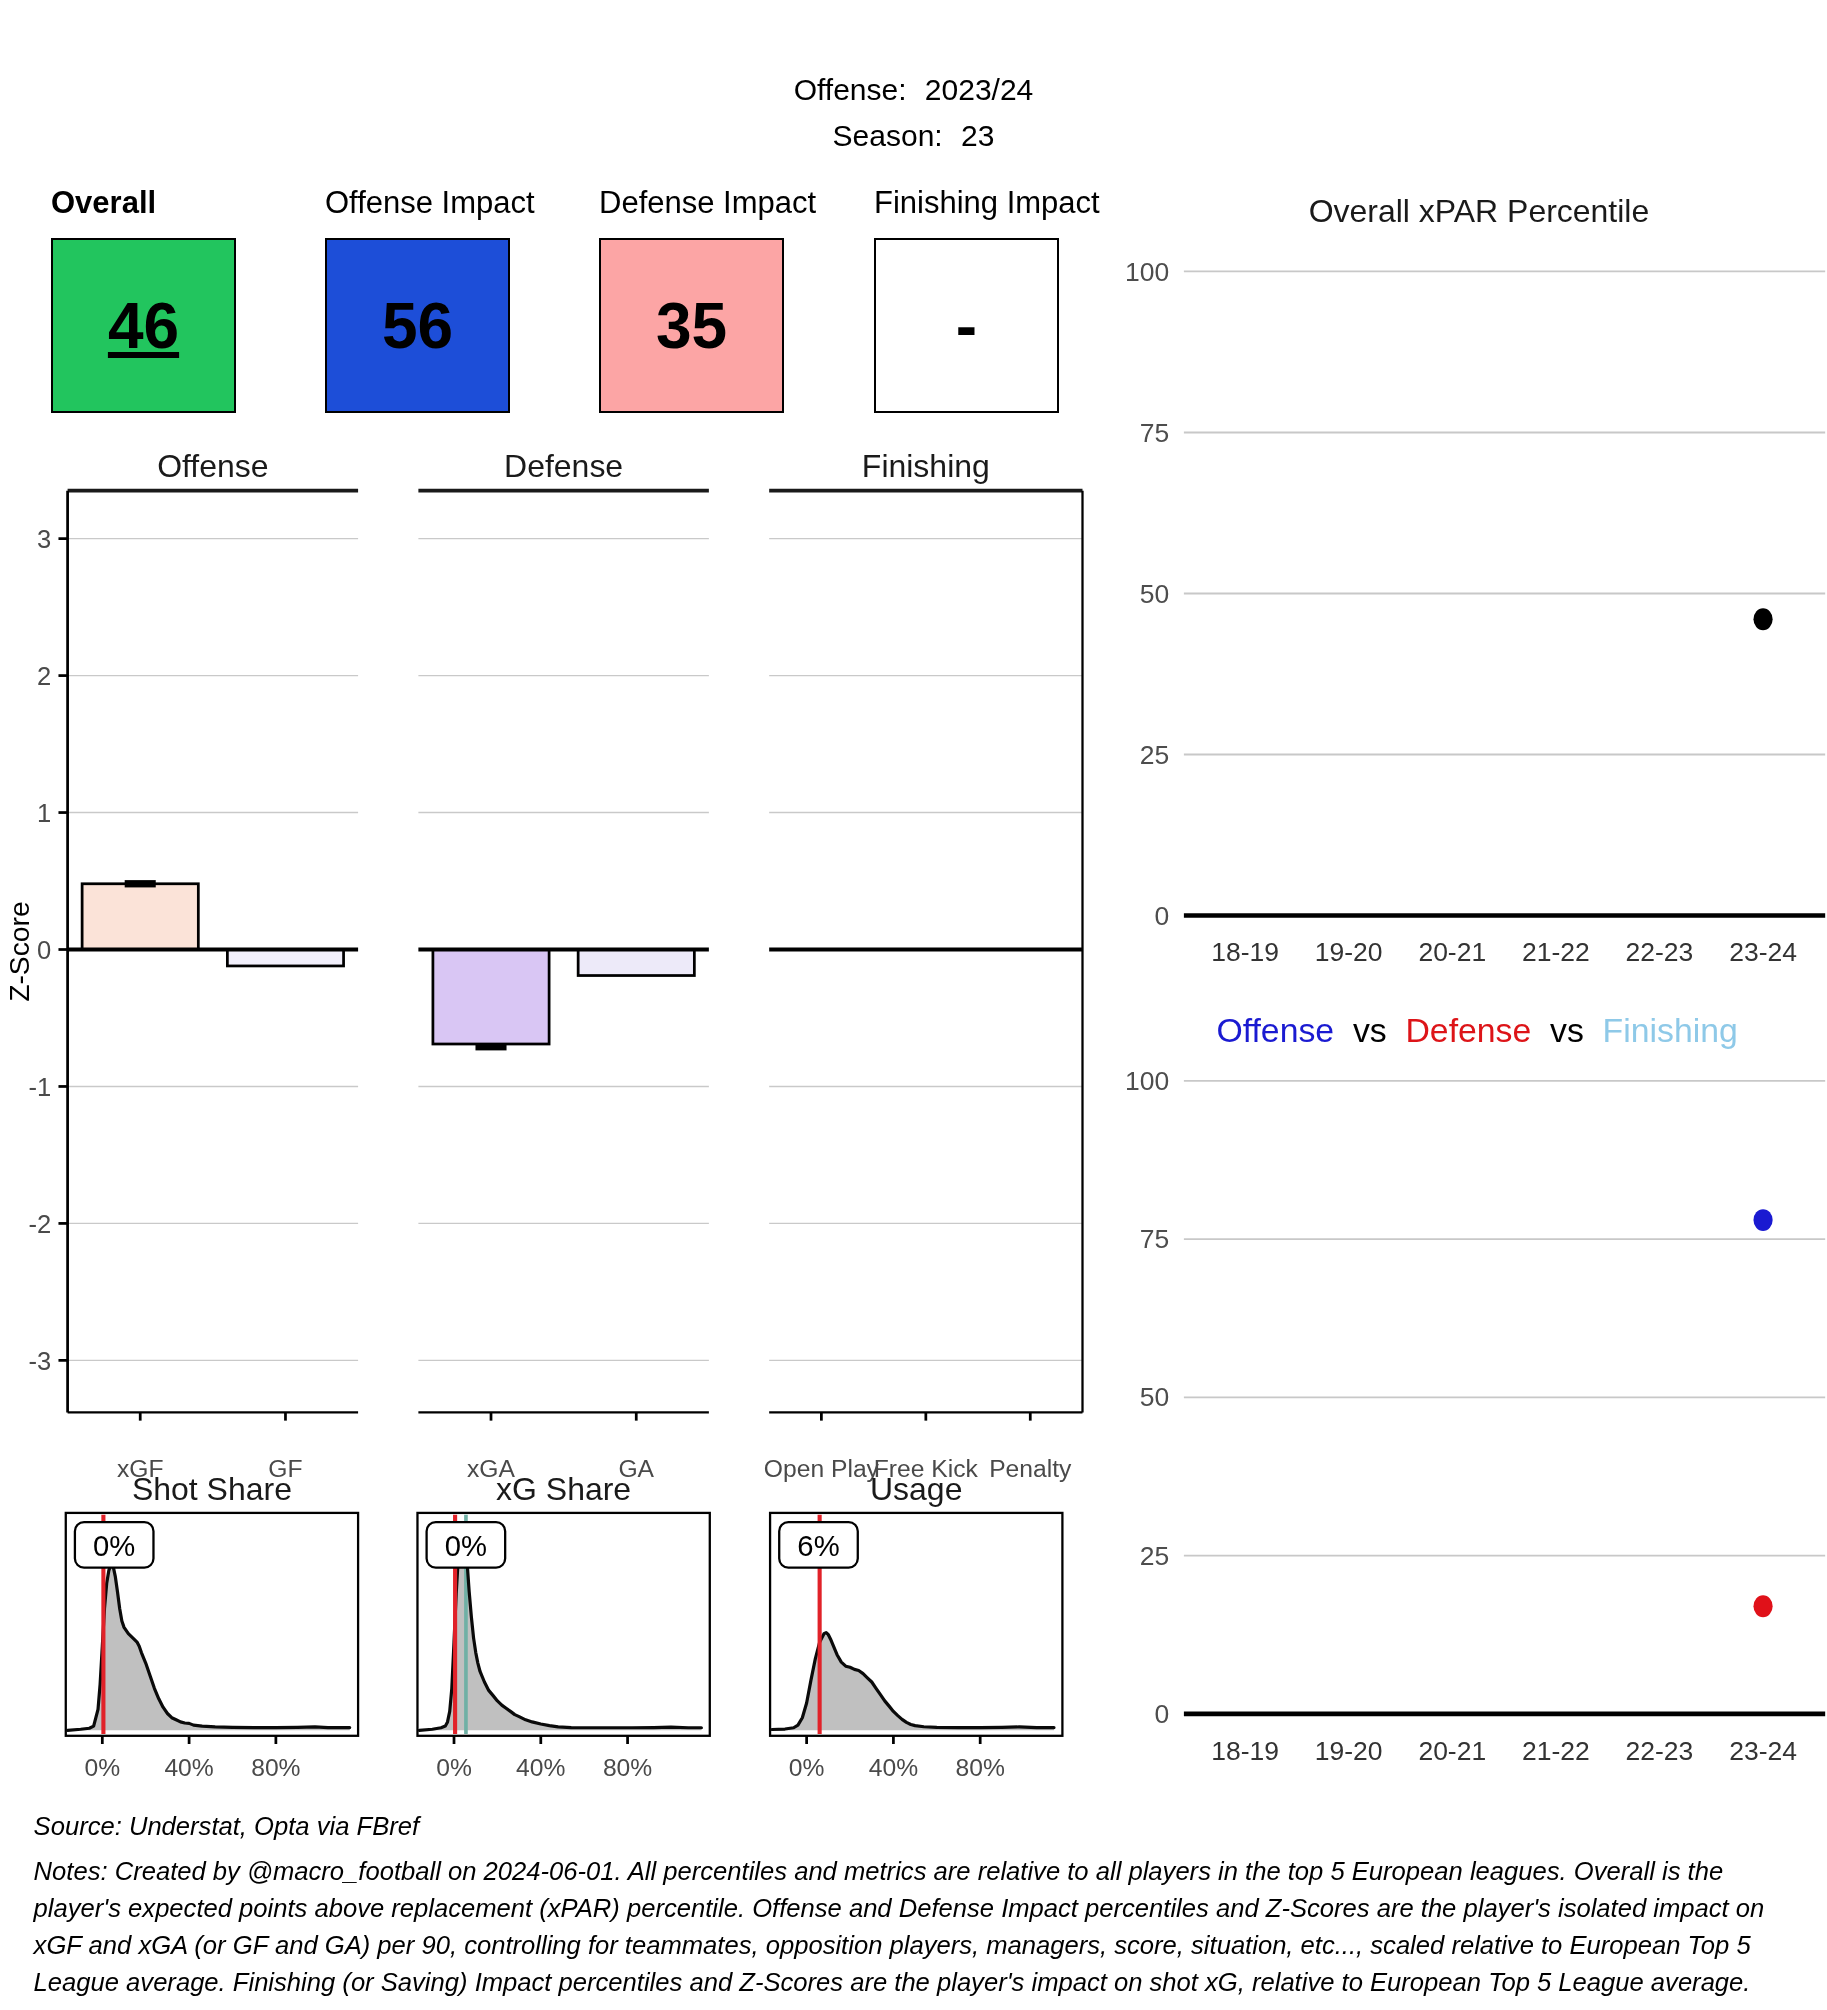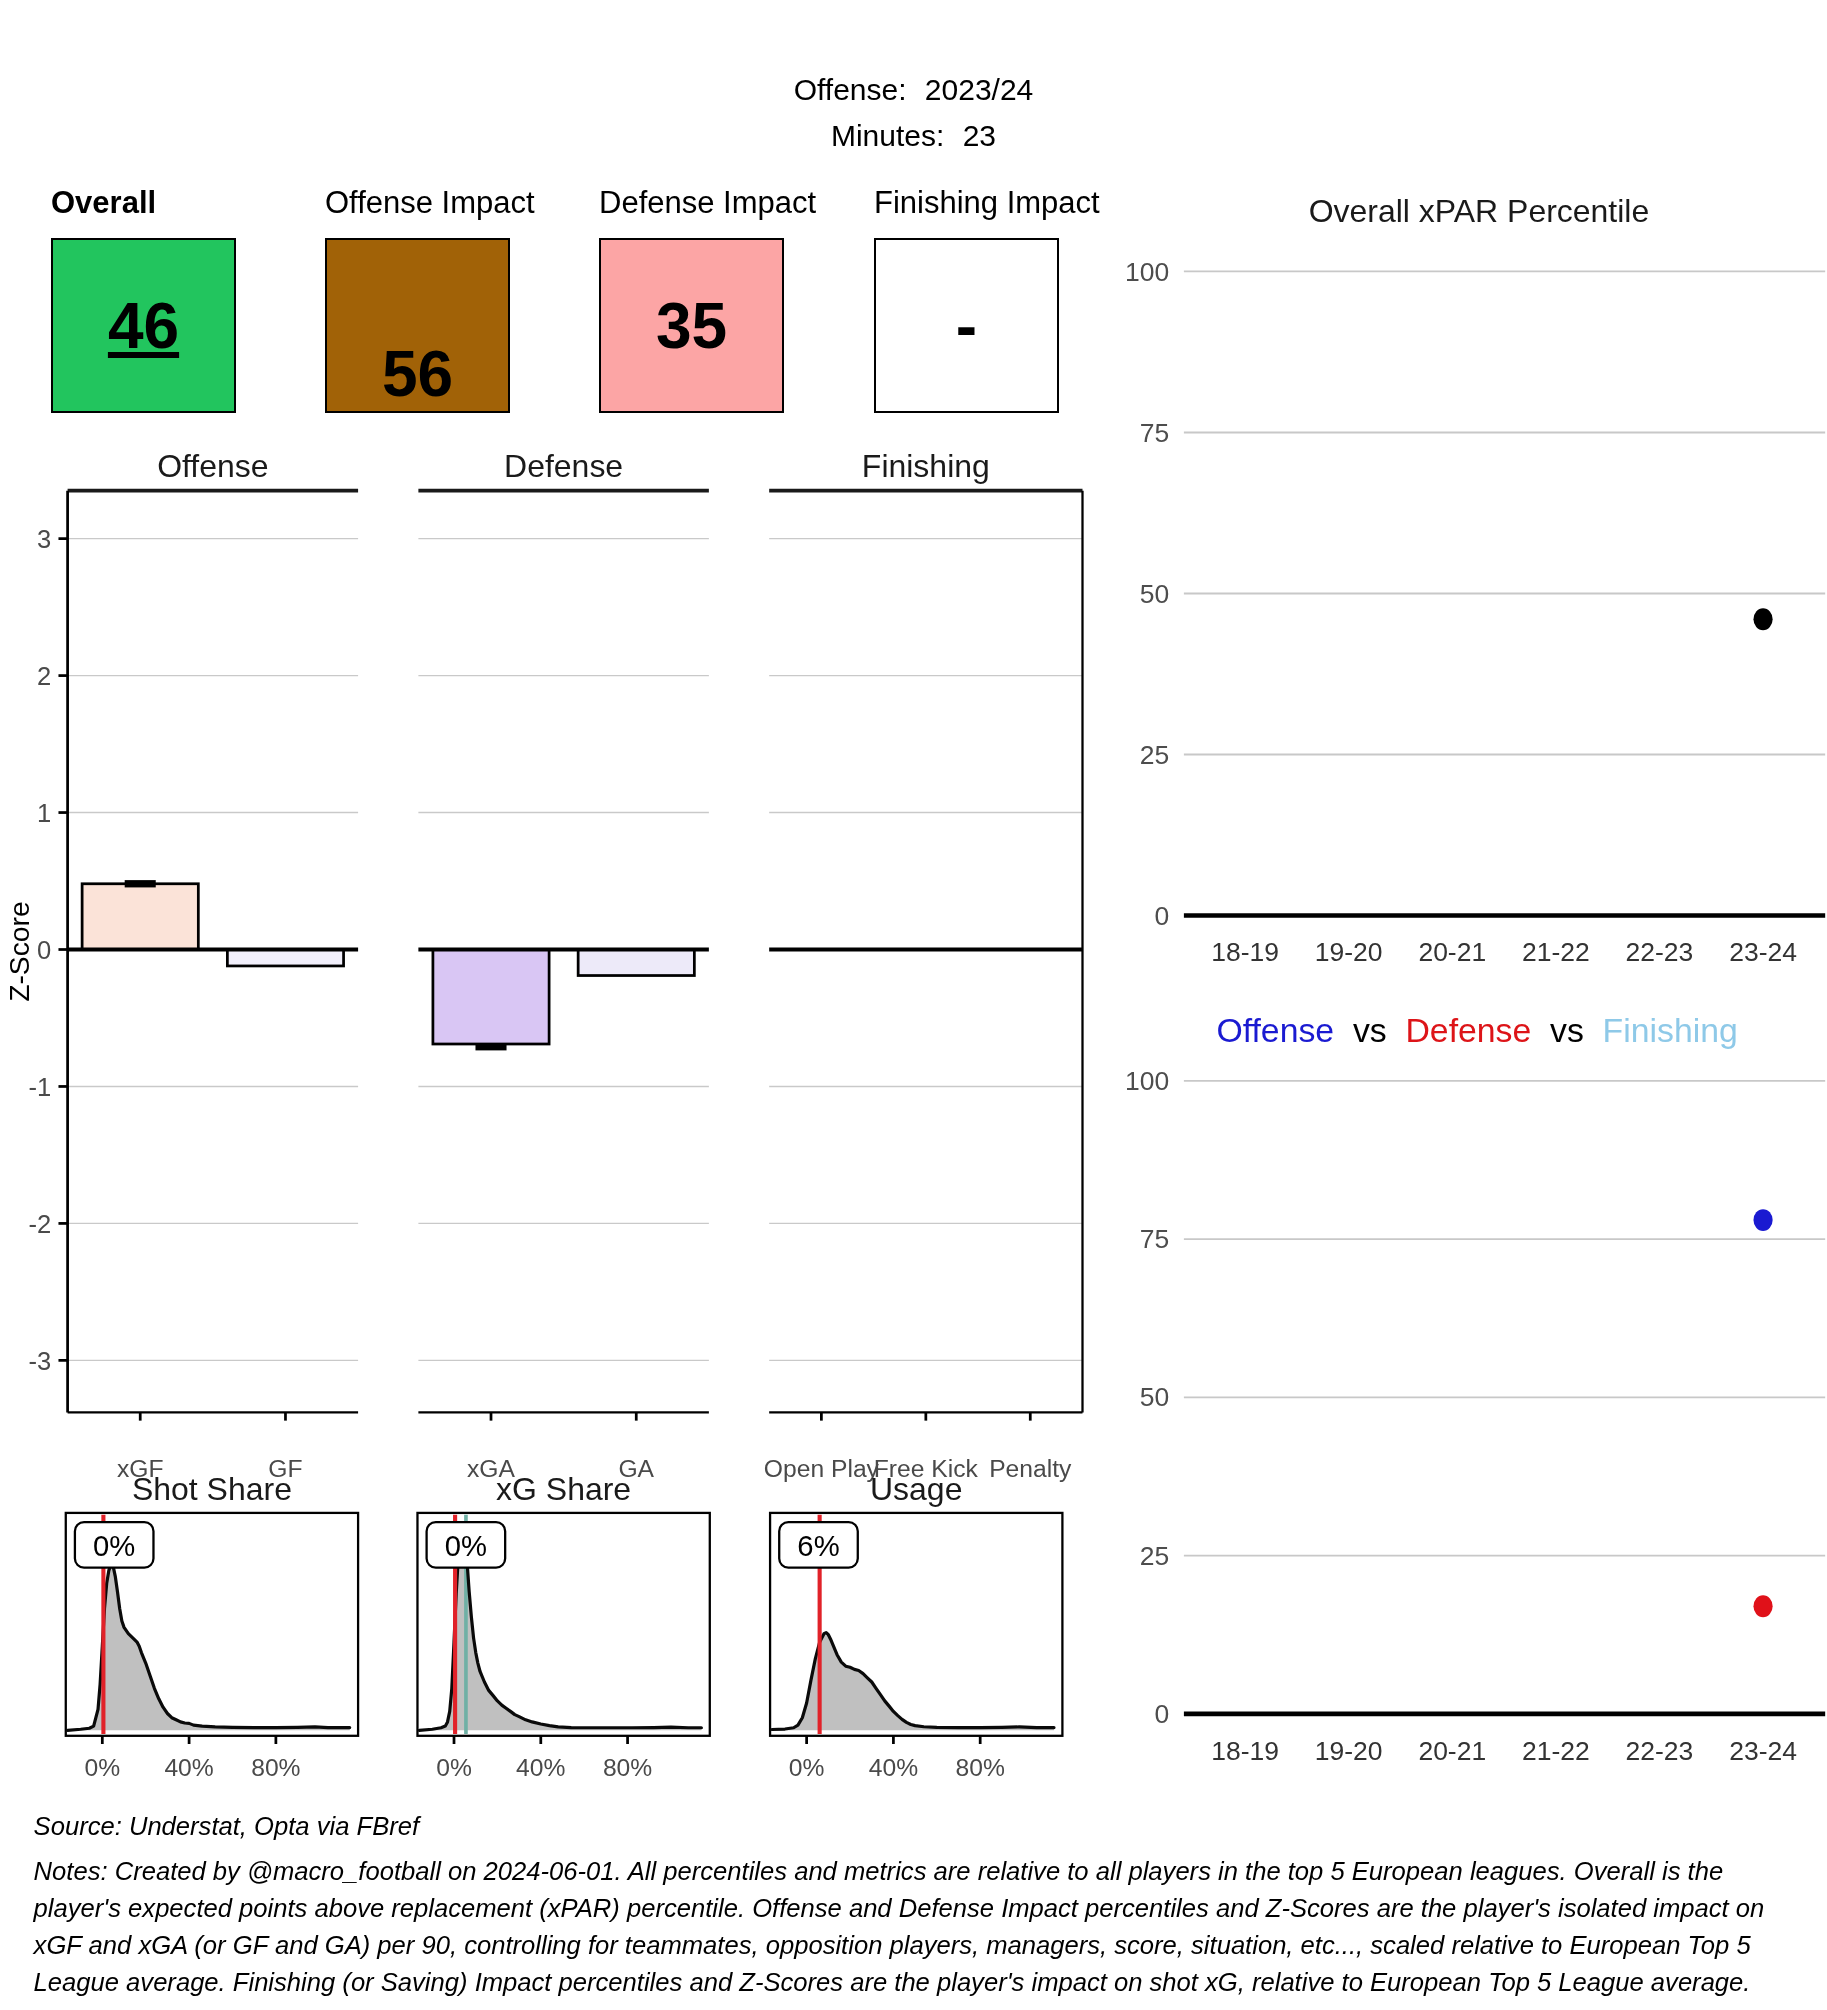--- a/index.html
+++ b/index.html
@@ -27,32 +27,32 @@
 </style>
 </head>
 <body>
 
 <div class="page">
 
   <div class="hdr-sub" id="season-line">
     <span class="lbl">Offense:</span><span>2023/24</span>
   </div>
   <div class="hdr-sub" id="minutes-line">
-    <span class="lbl">Minutes:</span><span>23</span>
+    <span class="lbl">Season:</span><span>23</span>
   </div>
 
   <div class="card" id="card-0">
     <div class="card-label bold">Overall</div>
     <div class="card-box" style="background: #22c55e; text-decoration: underline;">
       <span class="card-value">46</span>
     </div>
   </div>
   <div class="card" id="card-1">
     <div class="card-label">Offense Impact</div>
-    <div class="card-box" style="background: #a16207; align-items: flex-end;">
+    <div class="card-box" style="background: #1d4ed8;">
       <span class="card-value">56</span>
     </div>
   </div>
   <div class="card" id="card-2">
     <div class="card-label">Defense Impact</div>
     <div class="card-box" style="background: #fca5a5;">
       <span class="card-value">35</span>
     </div>
   </div>
   <div class="card" id="card-3">

